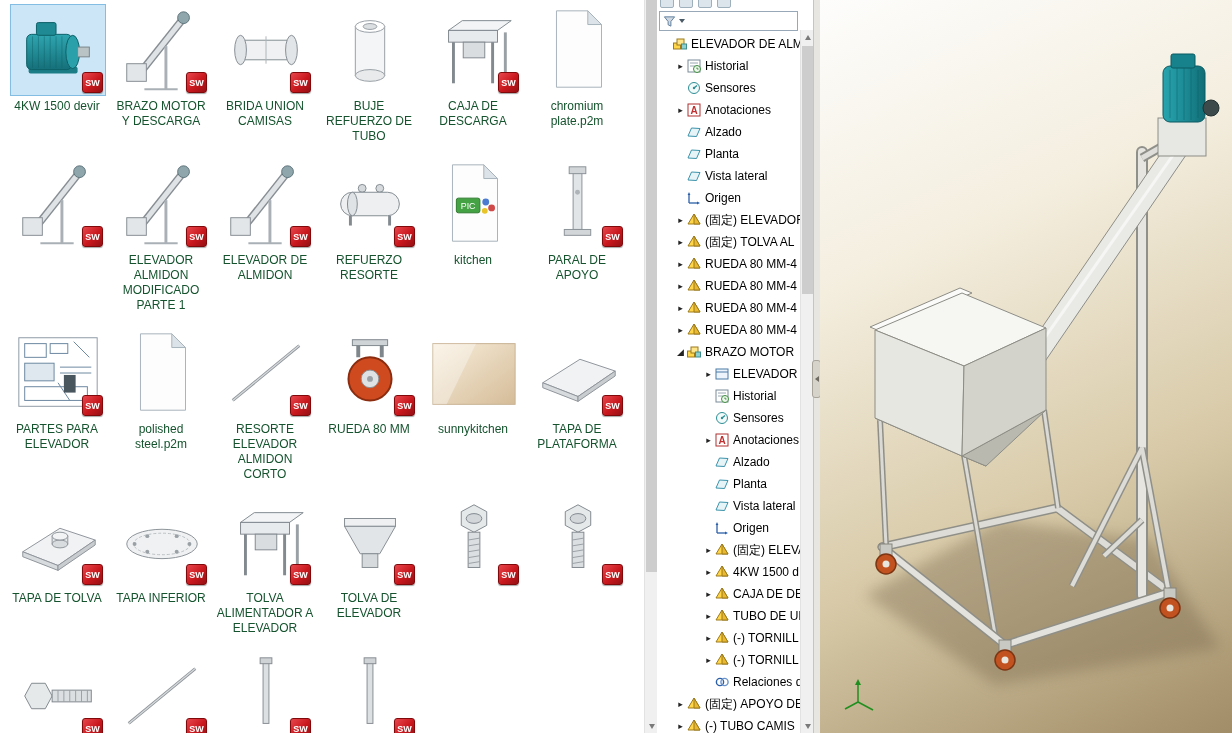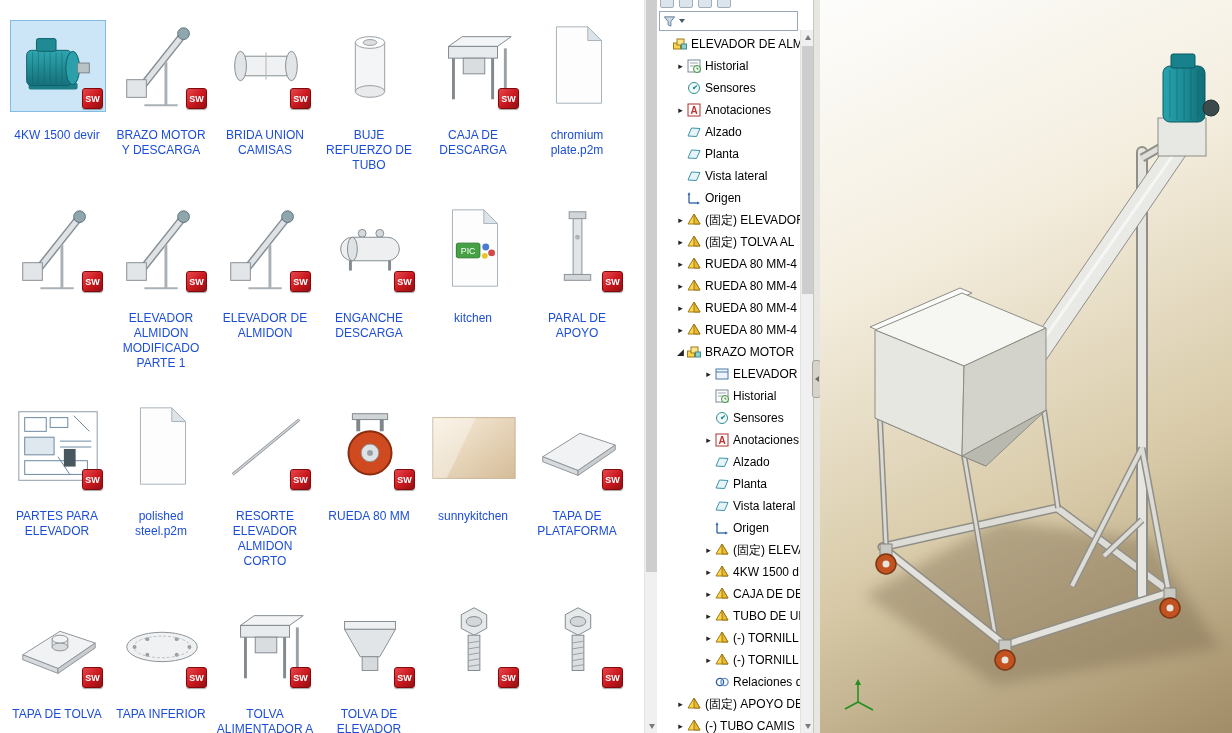--- a/index.html
+++ b/index.html
@@ -4,28 +4,28 @@
 <style>
   * { margin:0; padding:0; box-sizing:border-box; }
   html,body { width:1232px; height:733px; overflow:hidden; }
   body { font-family:"Liberation Sans", sans-serif; background:#fff; }
   #screen { position:relative; width:1232px; height:733px; overflow:hidden; background:#fff; }
 
   
   .file-panel { position:absolute; left:0; top:0; width:644px; height:733px; background:#fff; overflow:hidden; }
   .file-grid { display:grid; grid-template-columns:repeat(6,104px); row-gap:14px; padding:4px 0 0 6px; justify-items:center; align-items:start; }
   .file-item { width:100px; text-align:center; }
-  .thumb { position:relative; width:96px; height:92px; margin:16px auto; display:flex; align-items:center; justify-content:center; border:1px solid transparent; }
+  .thumb { position:relative; width:96px; height:92px; margin:0 auto; display:flex; align-items:center; justify-content:center; border:1px solid transparent; }
   .file-item.selected .thumb { background:#cde6f7; border:1px solid #84bde4; }
   .thumb svg { width:96px; height:92px; display:block; }
   .sw-badge { position:absolute; right:2px; bottom:2px; width:21px; height:21px;
     background:linear-gradient(135deg,#e8474d 0%,#c8171d 55%,#951014 100%);
     color:#fff; font-weight:bold; font-size:9px; line-height:20px; text-align:center;
     border-radius:3px; border:1px solid #80090c; box-shadow:0 1px 1px rgba(0,0,0,.35); }
-  .file-label { margin-top:3px; font-size:12px; line-height:15px; color:#1d4ed8; max-width:98px; word-wrap:break-word; }
+  .file-label { margin-top:3px; font-size:12px; line-height:15px; color:#14532d; max-width:98px; word-wrap:break-word; }
 
   
   .v-scrollbar { position:absolute; width:13px; background:#f0f0f0; border-left:1px solid #e2e2e2; }
   .sb-thumb { position:absolute; left:1px; width:11px; background:#cdcdcd; }
   .sb-btn { position:absolute; left:0; width:13px; height:14px; background:#f0f0f0; display:flex; align-items:center; justify-content:center; }
   .tri-up   { width:0; height:0; border-left:3.5px solid transparent; border-right:3.5px solid transparent; border-bottom:5px solid #7a7a7a; }
   .tri-down { width:0; height:0; border-left:3.5px solid transparent; border-right:3.5px solid transparent; border-top:5px solid #7a7a7a; }
 
   
   .tree-panel { position:absolute; left:657px; top:0; width:143px; height:733px; background:#fff; overflow:hidden; }
@@ -380,21 +380,21 @@
     </div>
     <div class="file-label">ELEVADOR DE ALMIDON</div>
   </div>
         <div class="file-item">
     <div class="thumb">
       <svg>
               <use href="#sym-tank" xlink:href="#sym-tank"></use>
             </svg>
       <div class="sw-badge">SW</div>
     </div>
-    <div class="file-label">ENGANCHE DESCARGA</div>
+    <div class="file-label">REFUERZO RESORTE</div>
   </div>
         <div class="file-item">
     <div class="thumb">
       <svg>
               <use href="#sym-pic-document" xlink:href="#sym-pic-document"></use>
             </svg>
 
     </div>
     <div class="file-label">kitchen</div>
   </div>

